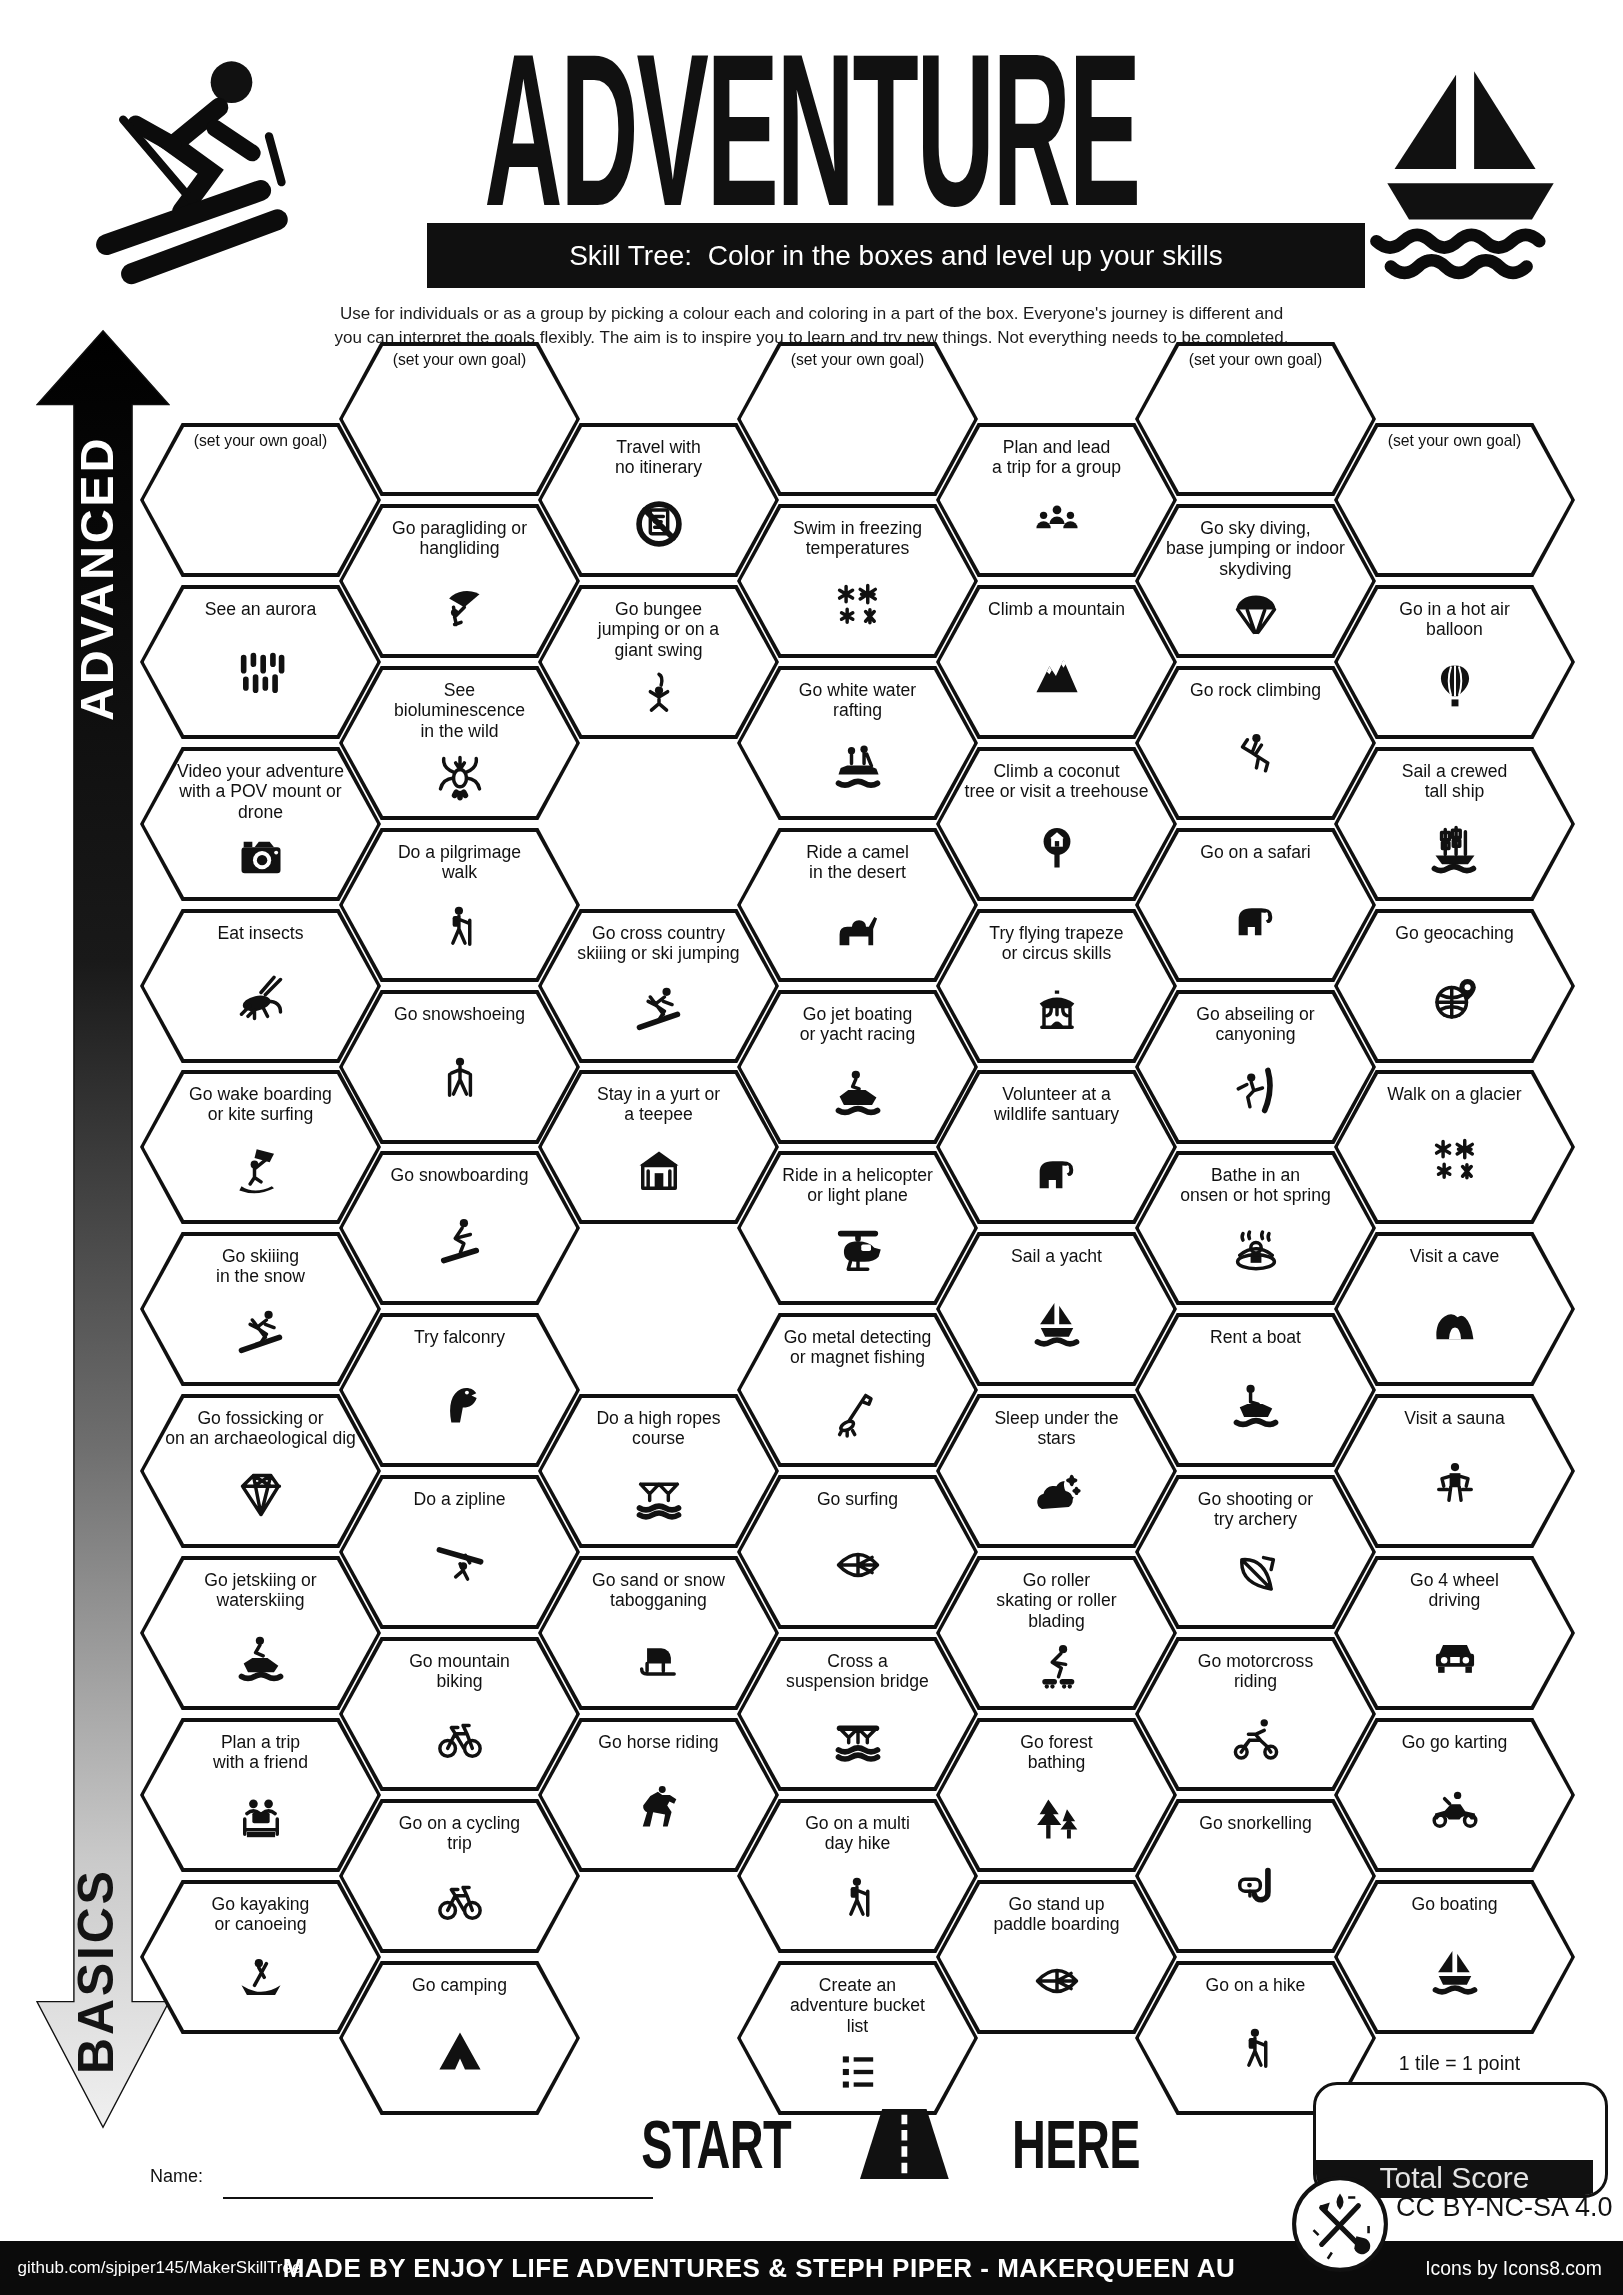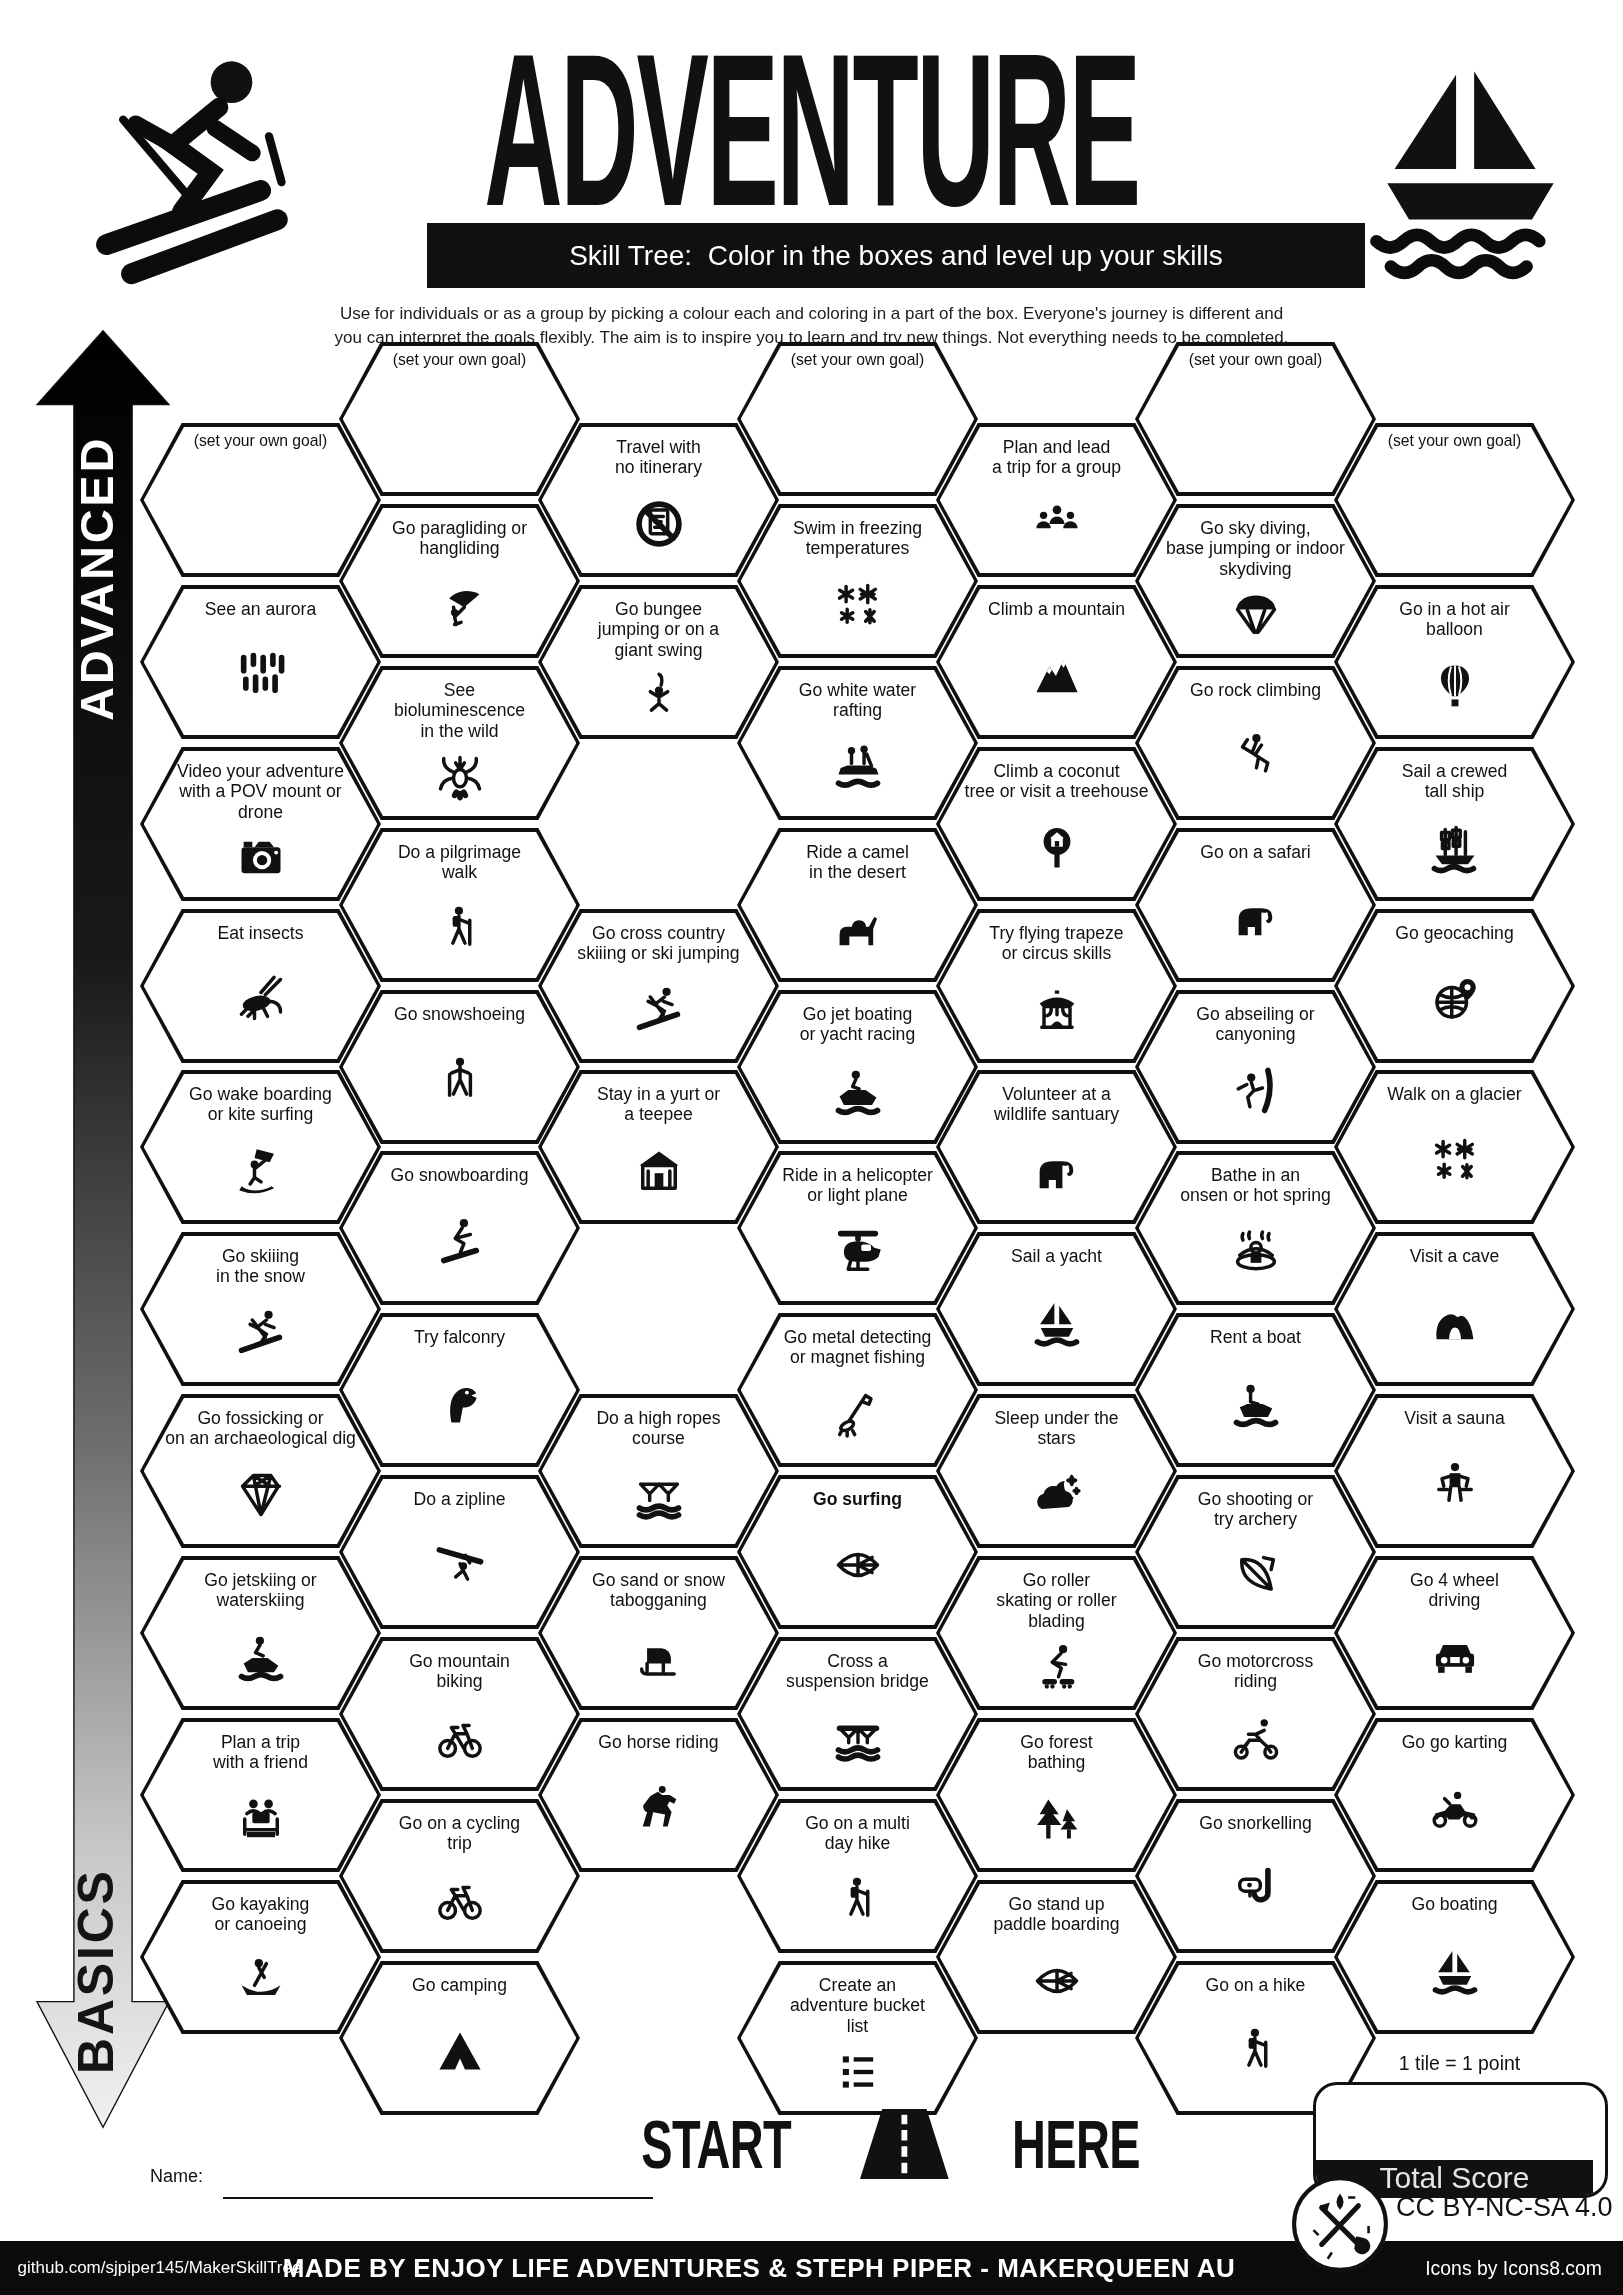--- a/index.html
+++ b/index.html
@@ -599,21 +599,21 @@
 or magnet fishing</div>
           <div class="hex-iconwrap">
             <svg xmlns="http://www.w3.org/2000/svg" viewBox="0 0 24 24" width="100%" height="100%">
               <path class="st" d="M15.5 3.5L8 15M15.5 3.5l2.5 1.5-1 2.5-2.5-1"></path>
               <ellipse class="st" cx="7" cy="17.5" rx="3.2" ry="1.7" transform="rotate(-28 7 17.5)"></ellipse>
               <path class="st" d="M3.5 21.5l1-1.8M7 22.2v-2M10.5 21.5l-1-1.8"></path>
             </svg>
           </div>
         </div>
       </div>
-      <div class="hex" style="left: 737px; top: 1475px; font-weight: bold;">
+      <div class="hex" style="left: 737px; top: 1475px;">
         <div class="hex-b"></div>
         <div class="hex-w"></div>
         <div class="hex-c">
           <div class="hex-label">Go surfing</div>
           <div class="hex-iconwrap">
             <svg xmlns="http://www.w3.org/2000/svg" viewBox="0 0 24 24" width="100%" height="100%">
               <path class="st" d="M3 12q4.5-4.8 9-4.8T21 12q-4.5 4.8-9 4.8T3 12zM3 12h18M12 7.2v9.6M12 12l6.5-3.5M12 12l6.5 3.5"></path>
             </svg>
           </div>
         </div>

